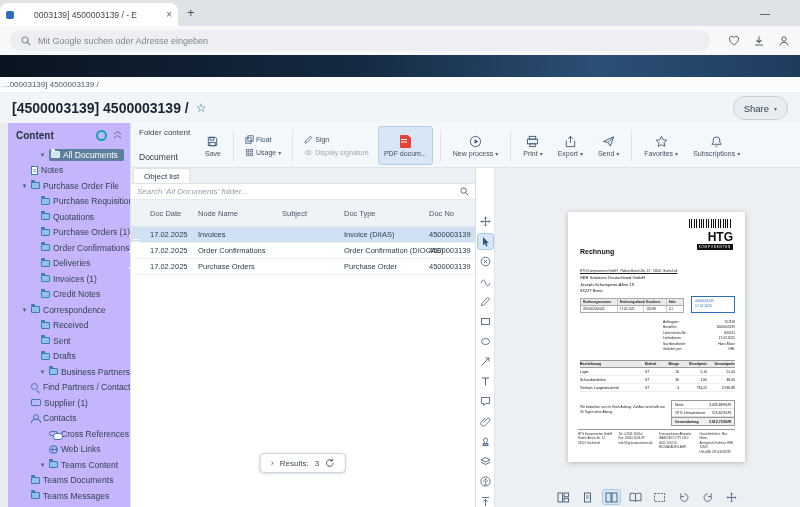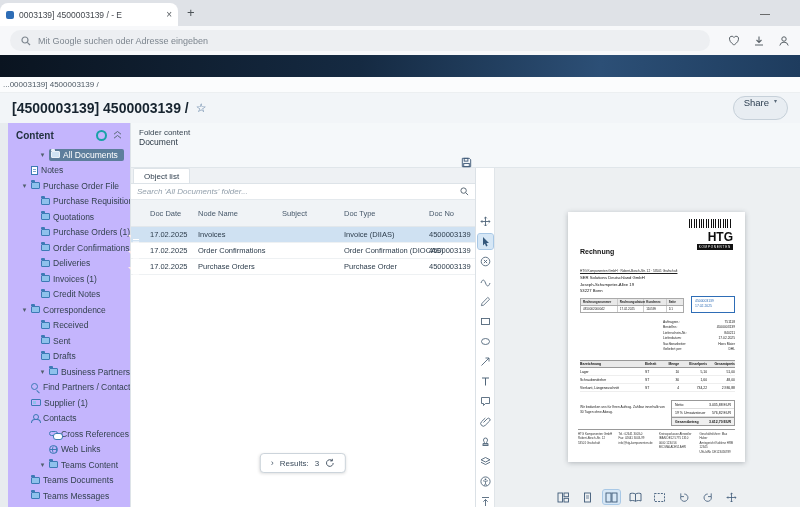--- a/index.html
+++ b/index.html
@@ -1,41 +1,41 @@
 <!DOCTYPE html>
 <html><head>
 <meta charset="utf-8">
 <style>
   * { margin:0; padding:0; box-sizing:border-box; }
   body { width:800px; height:507px; overflow:hidden; font-family:"Liberation Sans", sans-serif; background:#fff; }
   .screen { position:relative; width:800px; height:507px; background:#fff; overflow:hidden; }
 
   
   .tabstrip { height:26px; background:#dfe2e7; display:flex; align-items:flex-end; }
-  .btab { width:178px; height:23px; background:#fff; border-radius:8px 8px 0 0; display:flex; align-items:center; gap:5px; padding:0 6px; }
+  .btab { width:178px; height:23px; background:#fff; border-radius:8px 8px 0 0; display:flex; align-items:center; gap:20px; padding:0 6px; }
   .favicon { width:8px; height:8px; background:#2e6db6; border-radius:2px; flex:none; }
   .btab-title { flex:1; font-size:8.5px; color:#42474d; white-space:nowrap; overflow:hidden; }
   .btab-close { font-size:10px; color:#5a6065; line-height:1; }
   .newtab { margin-left:9px; font-size:13px; color:#4c5257; align-self:center; margin-bottom:2px; }
   .win-min { margin-left:auto; margin-right:30px; align-self:center; font-size:10px; color:#444; }
 
   .addressbar { height:29px; background:#f7f8fa; display:flex; align-items:center; padding:0 10px; gap:10px; }
   .urlfield { flex:1; max-width:700px; height:21px; background:#edeff2; border-radius:11px; display:flex; align-items:center; gap:7px; padding:0 11px; }
   .urltext { font-size:9px; color:#7d868f; }
   .abar-icons { margin-left:auto; display:flex; gap:13px; align-items:center; }
   .abar-icons svg { display:block; }
 
   .banner { height:22px; background:linear-gradient(95deg,#0a1420 0%,#152a42 45%,#2c4f76 75%,#1e3c5e 100%); }
 
   .crumbrow { height:16px; background:#fbfcfd; border-bottom:1px solid #eceff1; display:flex; align-items:center; padding-left:3px; font-size:8px; color:#4c5863; }
 
   .titlerow { height:30px; background:#f2f5f8; display:flex; align-items:center; padding:0 12px; gap:7px; }
   .page-title { font-size:14px; font-weight:bold; color:#17242f; }
   .fav-star { font-size:12px; color:#3e6590; }
-  .share-btn { margin-left:auto; height:24px; padding:0 10px; background:#e8edf2; border:1px solid #c6d0d9; border-radius:12px; font-size:9.5px; color:#2c3e50; display:flex; align-items:flex-start; gap:5px; }
+  .share-btn { margin-left:auto; height:24px; padding:0 10px; background:#e8edf2; border:1px solid #c6d0d9; border-radius:12px; font-size:9.5px; color:#2c3e50; display:flex; align-items:center; gap:5px; }
   .caret { font-size:6px; color:#5a6a7a; }
 
   
   .main { height:384px; display:flex; background:#e8ecef; padding-left:8px; }
 
   
   .sidebar { width:123px; flex:none; background:#c4b5fd; border-right:1px solid #dde3e8; padding-top:5px; overflow:hidden; }
   .sb-head { display:flex; align-items:center; gap:5px; padding:2px 7px 6px 8px; }
   .sb-title { flex:1; font-size:10px; font-weight:bold; color:#22313f; }
   .sync-ring { width:11px; height:11px; border:2.5px solid #19a2a8; border-radius:50%; flex:none; }
@@ -60,21 +60,21 @@
   .per::before { content:""; position:absolute; left:2px; top:0; width:4px; height:4px; border:1px solid #3d7ab5; border-radius:50%; }
   .per::after { content:""; position:absolute; left:0; bottom:0; width:8px; height:3px; border:1px solid #3d7ab5; border-bottom:none; border-radius:4px 4px 0 0; }
   .crd { width:10px; height:7px; border:1px solid #3d7ab5; border-radius:1px; position:relative; flex:none; }
   .crd::before { content:""; position:absolute; left:1px; top:1px; width:3px; height:3px; background:#8fc1ec; }
   .mag { width:9px; height:9px; position:relative; flex:none; }
   .mag::before { content:""; position:absolute; left:0; top:0; width:5px; height:5px; border:1px solid #3d7ab5; border-radius:50%; }
   .mag::after { content:""; position:absolute; left:6px; top:7px; width:4px; height:1px; background:#3d7ab5; transform:rotate(45deg); transform-origin:0 0; }
 
   
   .workarea { flex:1; display:flex; flex-direction:column; min-width:0; }
-  .toolbar { height:45px; background:#f5f8fa; border-bottom:1px solid #e0e6ea; display:flex; align-items:stretch; gap:5px; padding:3px 6px 2px 8px;flex-direction:column; }
+  .toolbar { height:45px; background:#f5f8fa; border-bottom:1px solid #e0e6ea; display:flex; align-items:stretch; gap:5px; padding:3px 6px 2px 8px; }
   .tb-left { width:56px; flex:none; display:flex; flex-direction:column; justify-content:space-between; padding:2px 0 3px; }
   .panel-title { font-size:8px; color:#394653; }
   .doc-label { font-size:8.5px; color:#2c3a47; }
   .tbtn { display:flex; flex-direction:column; align-items:center; justify-content:center; gap:2px; padding:1px 5px; border-radius:3px; }
   .tbtn .lb, .mini { font-size:7px; color:#3e5062; white-space:nowrap; display:flex; align-items:center; gap:2px; }
   .mini.dis { color:#9aa8b5; }
   .tdiv { width:1px; background:#dde3e8; margin:4px 2px; }
   .tstack { display:flex; flex-direction:column; justify-content:center; gap:4px; padding:0 4px; }
   .pdfbtn { background:#d7e7f6; border:1px solid #b3cfe8; }
   .tic { display:block; }

